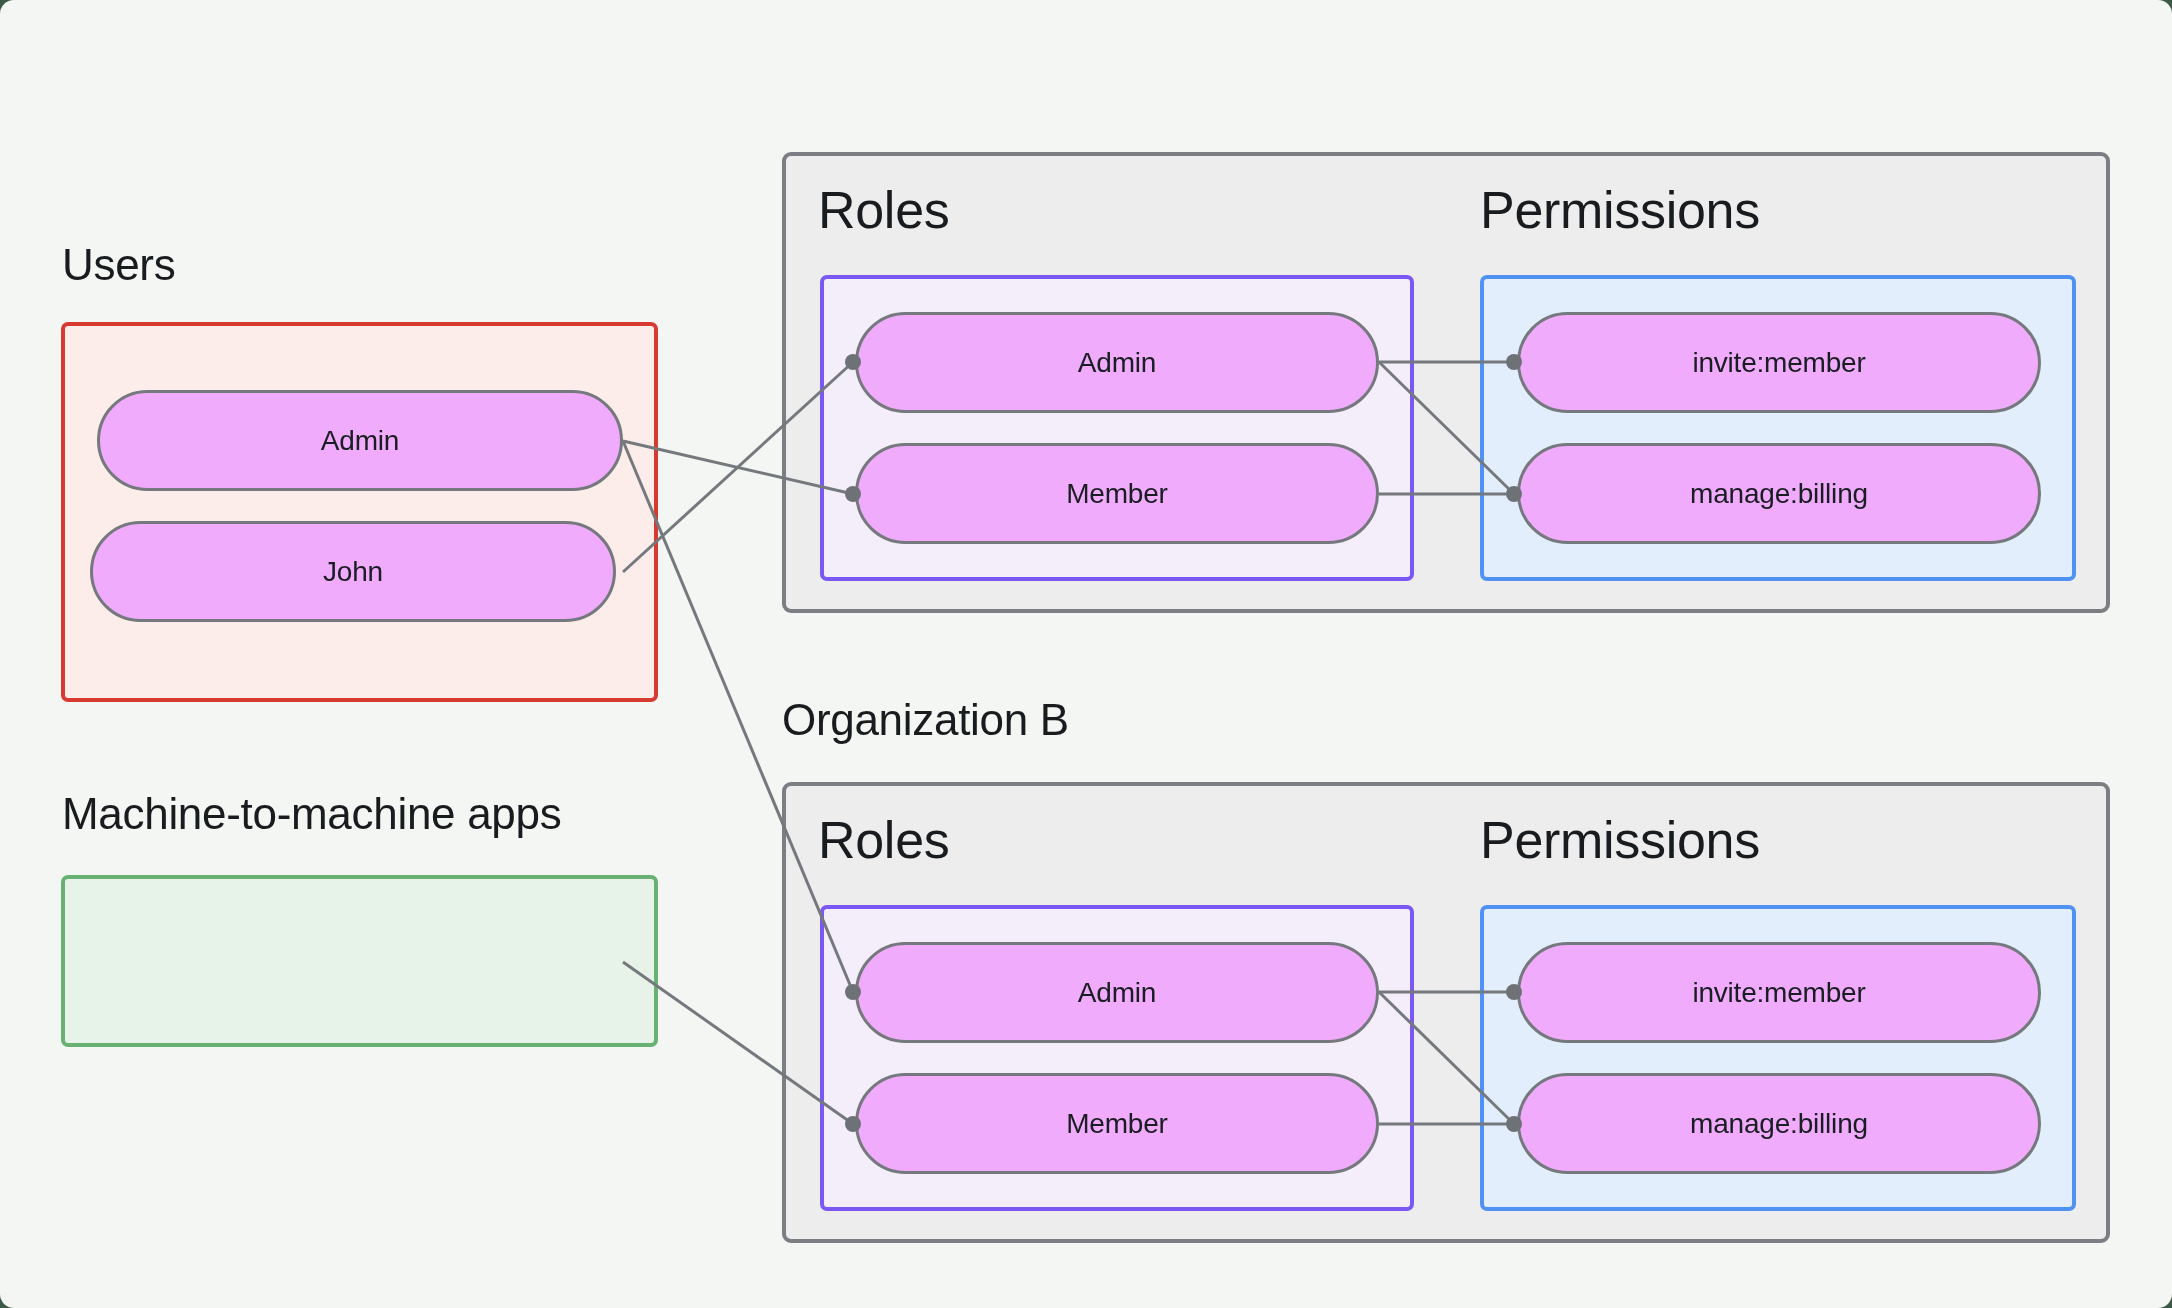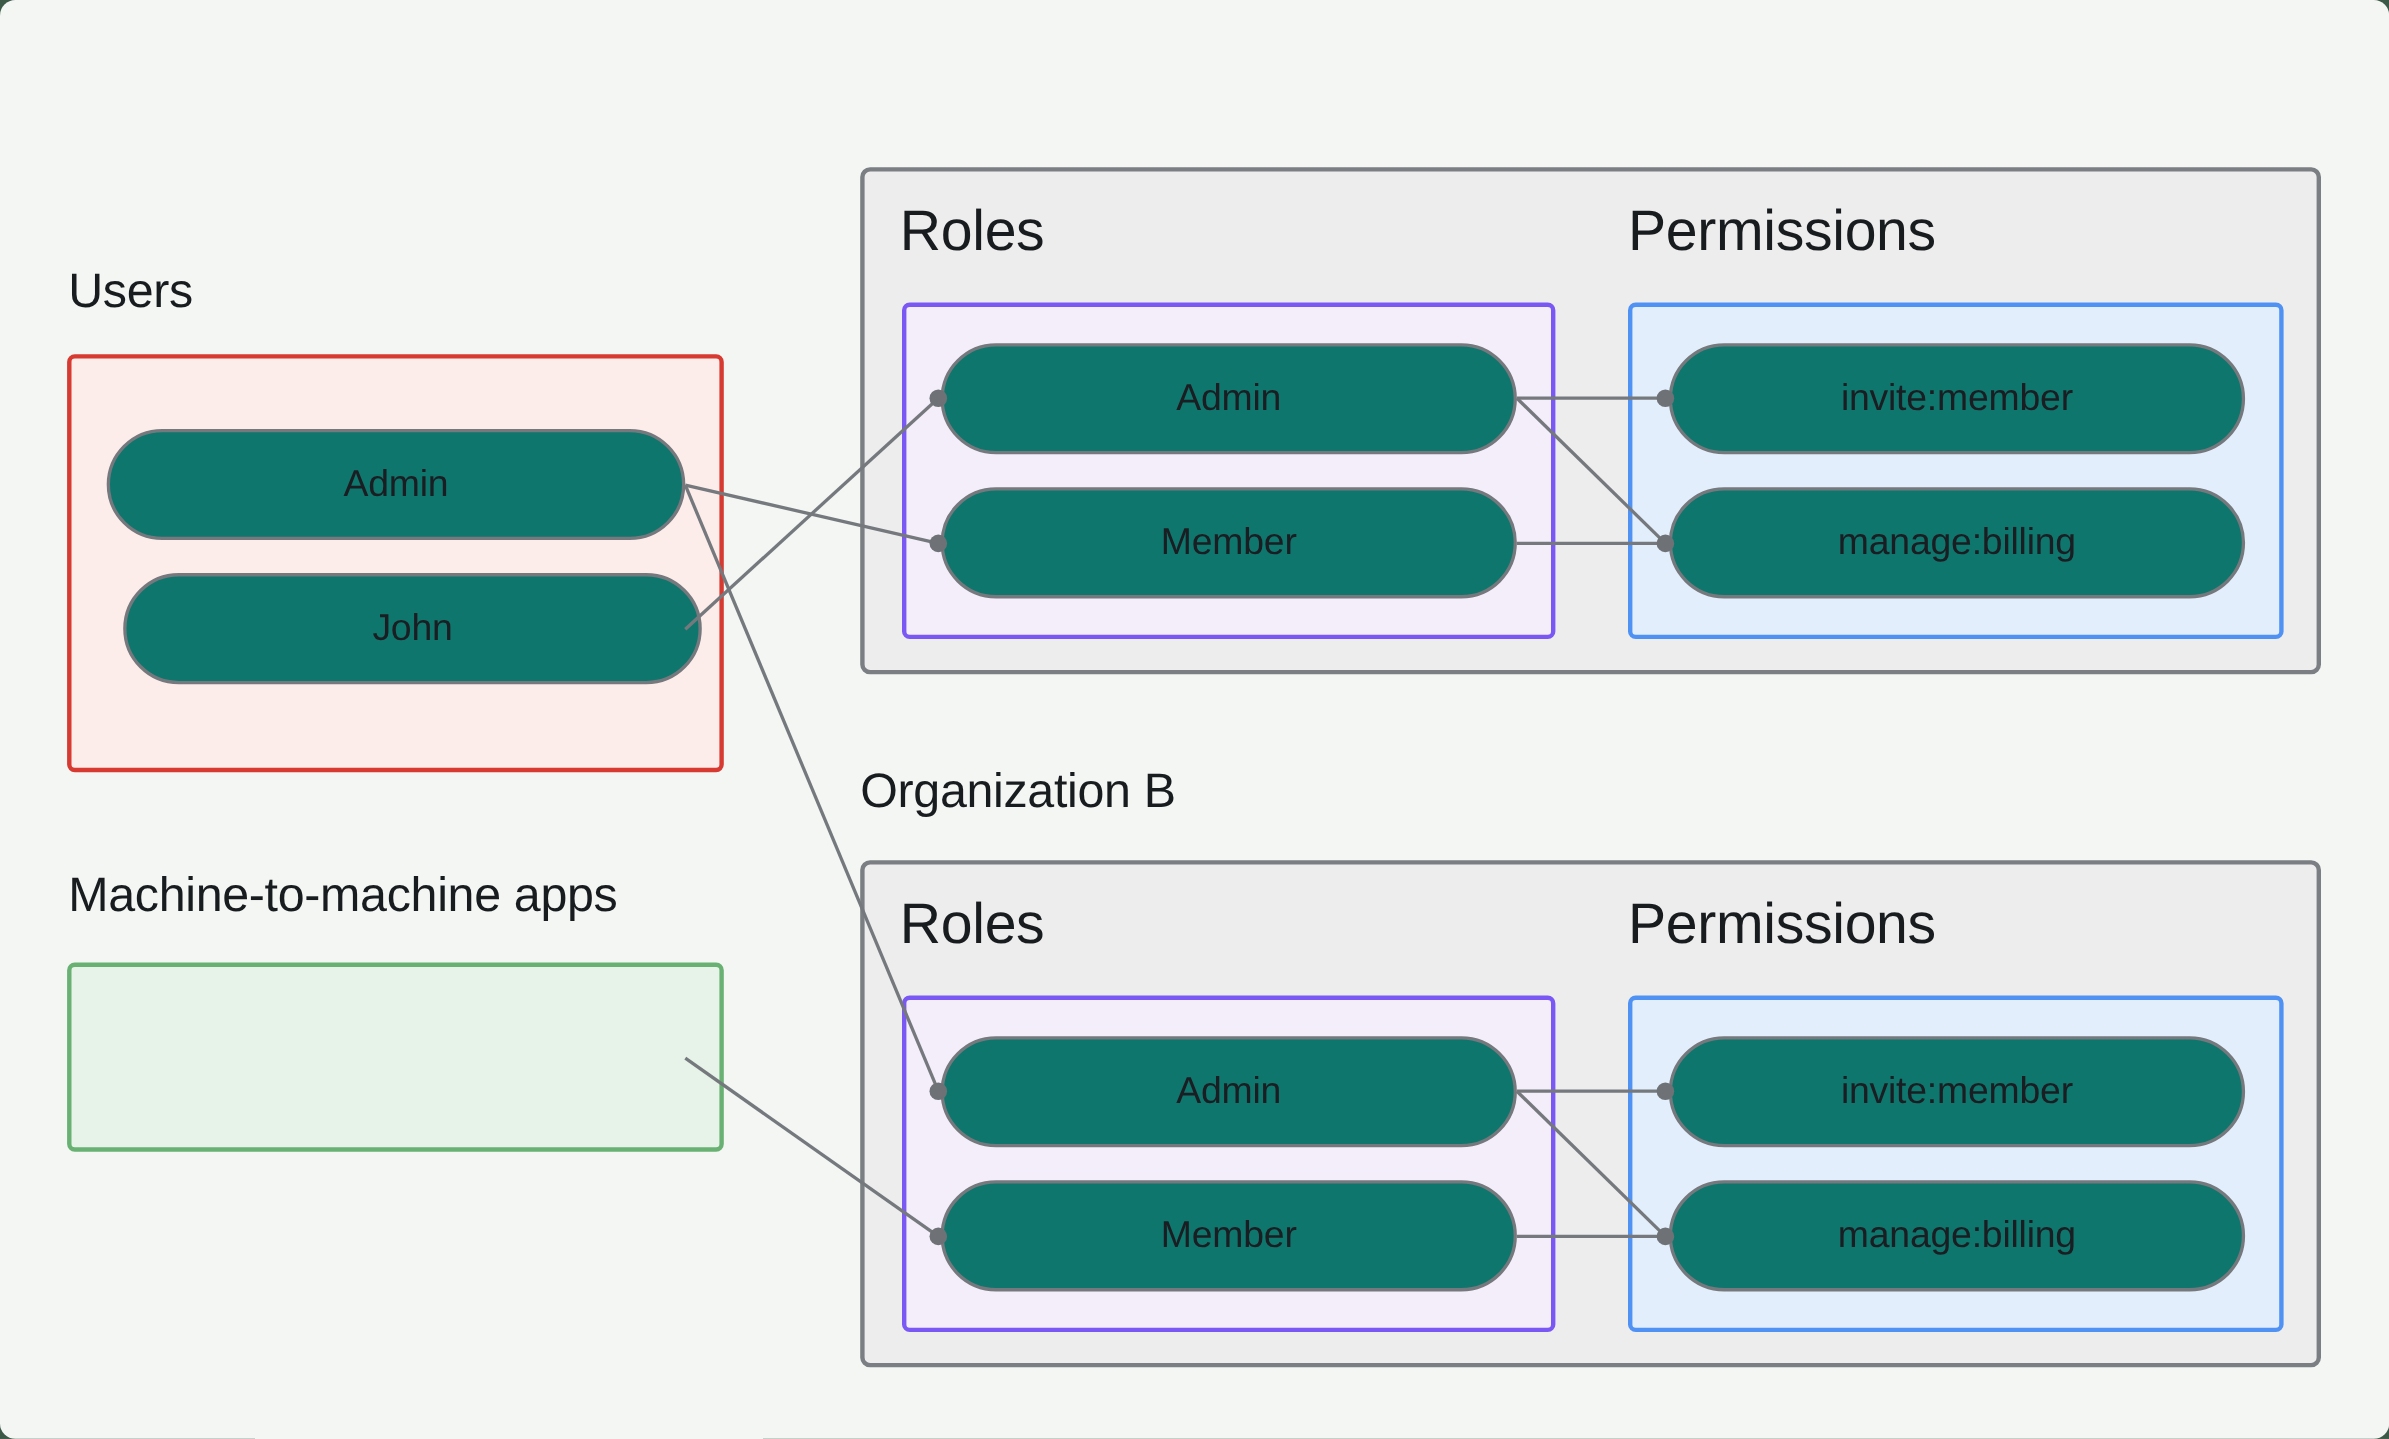--- a/index.html
+++ b/index.html
@@ -45,25 +45,25 @@
   .org-box{
     position:absolute;
     box-sizing:border-box;
     background:#ededee;
     border:4px solid #7b7f83;
     border-radius:9px;
   }
   .pill{
     position:absolute;
     box-sizing:border-box;
-    background:#0f766e;
+    background:#f0abfc;
     border:3px solid #75797d;
     border-radius:52px;
     display:flex;align-items:center;justify-content:center;
-    font-size:34px;
+    font-size:28px;
     font-weight:400;
     color:#1a1d21;
     letter-spacing:-0.2px;
     z-index:1;
   }
   svg.wires{
     position:absolute;inset:0;
     z-index:2;
     pointer-events:none;
   }
@@ -72,21 +72,21 @@
 <body>
 
 <div class="stage">
   <div class="card">
 
     <div class="group-label" style="left:62px;top:239px;">Users</div>
     <div class="frame red" style="left:61px;top:322px;width:597px;height:380px;"></div>
     <div class="pill" style="left:97px;top:390px;width:526px;height:101px;">
       <span>Admin</span>
     </div>
-    <div class="pill" style="left:112px;top:521px;width:526px;height:101px;">
+    <div class="pill" style="left:90px;top:521px;width:526px;height:101px;">
       <span>John</span>
     </div>
 
     <div class="group-label" style="left:62px;top:788px;">Machine-to-machine apps</div>
     <div class="frame green" style="left:61px;top:875px;width:597px;height:172px;"></div>
 
     <div class="org-box" style="left:782px;top:152px;width:1328px;height:461px;"></div>
     <div class="section-label" style="left:818px;top:184px;">Roles</div>
     <div class="section-label" style="left:1480px;top:184px;">Permissions</div>
     <div class="frame purple" style="left:820px;top:275px;width:594px;height:306px;"></div>

